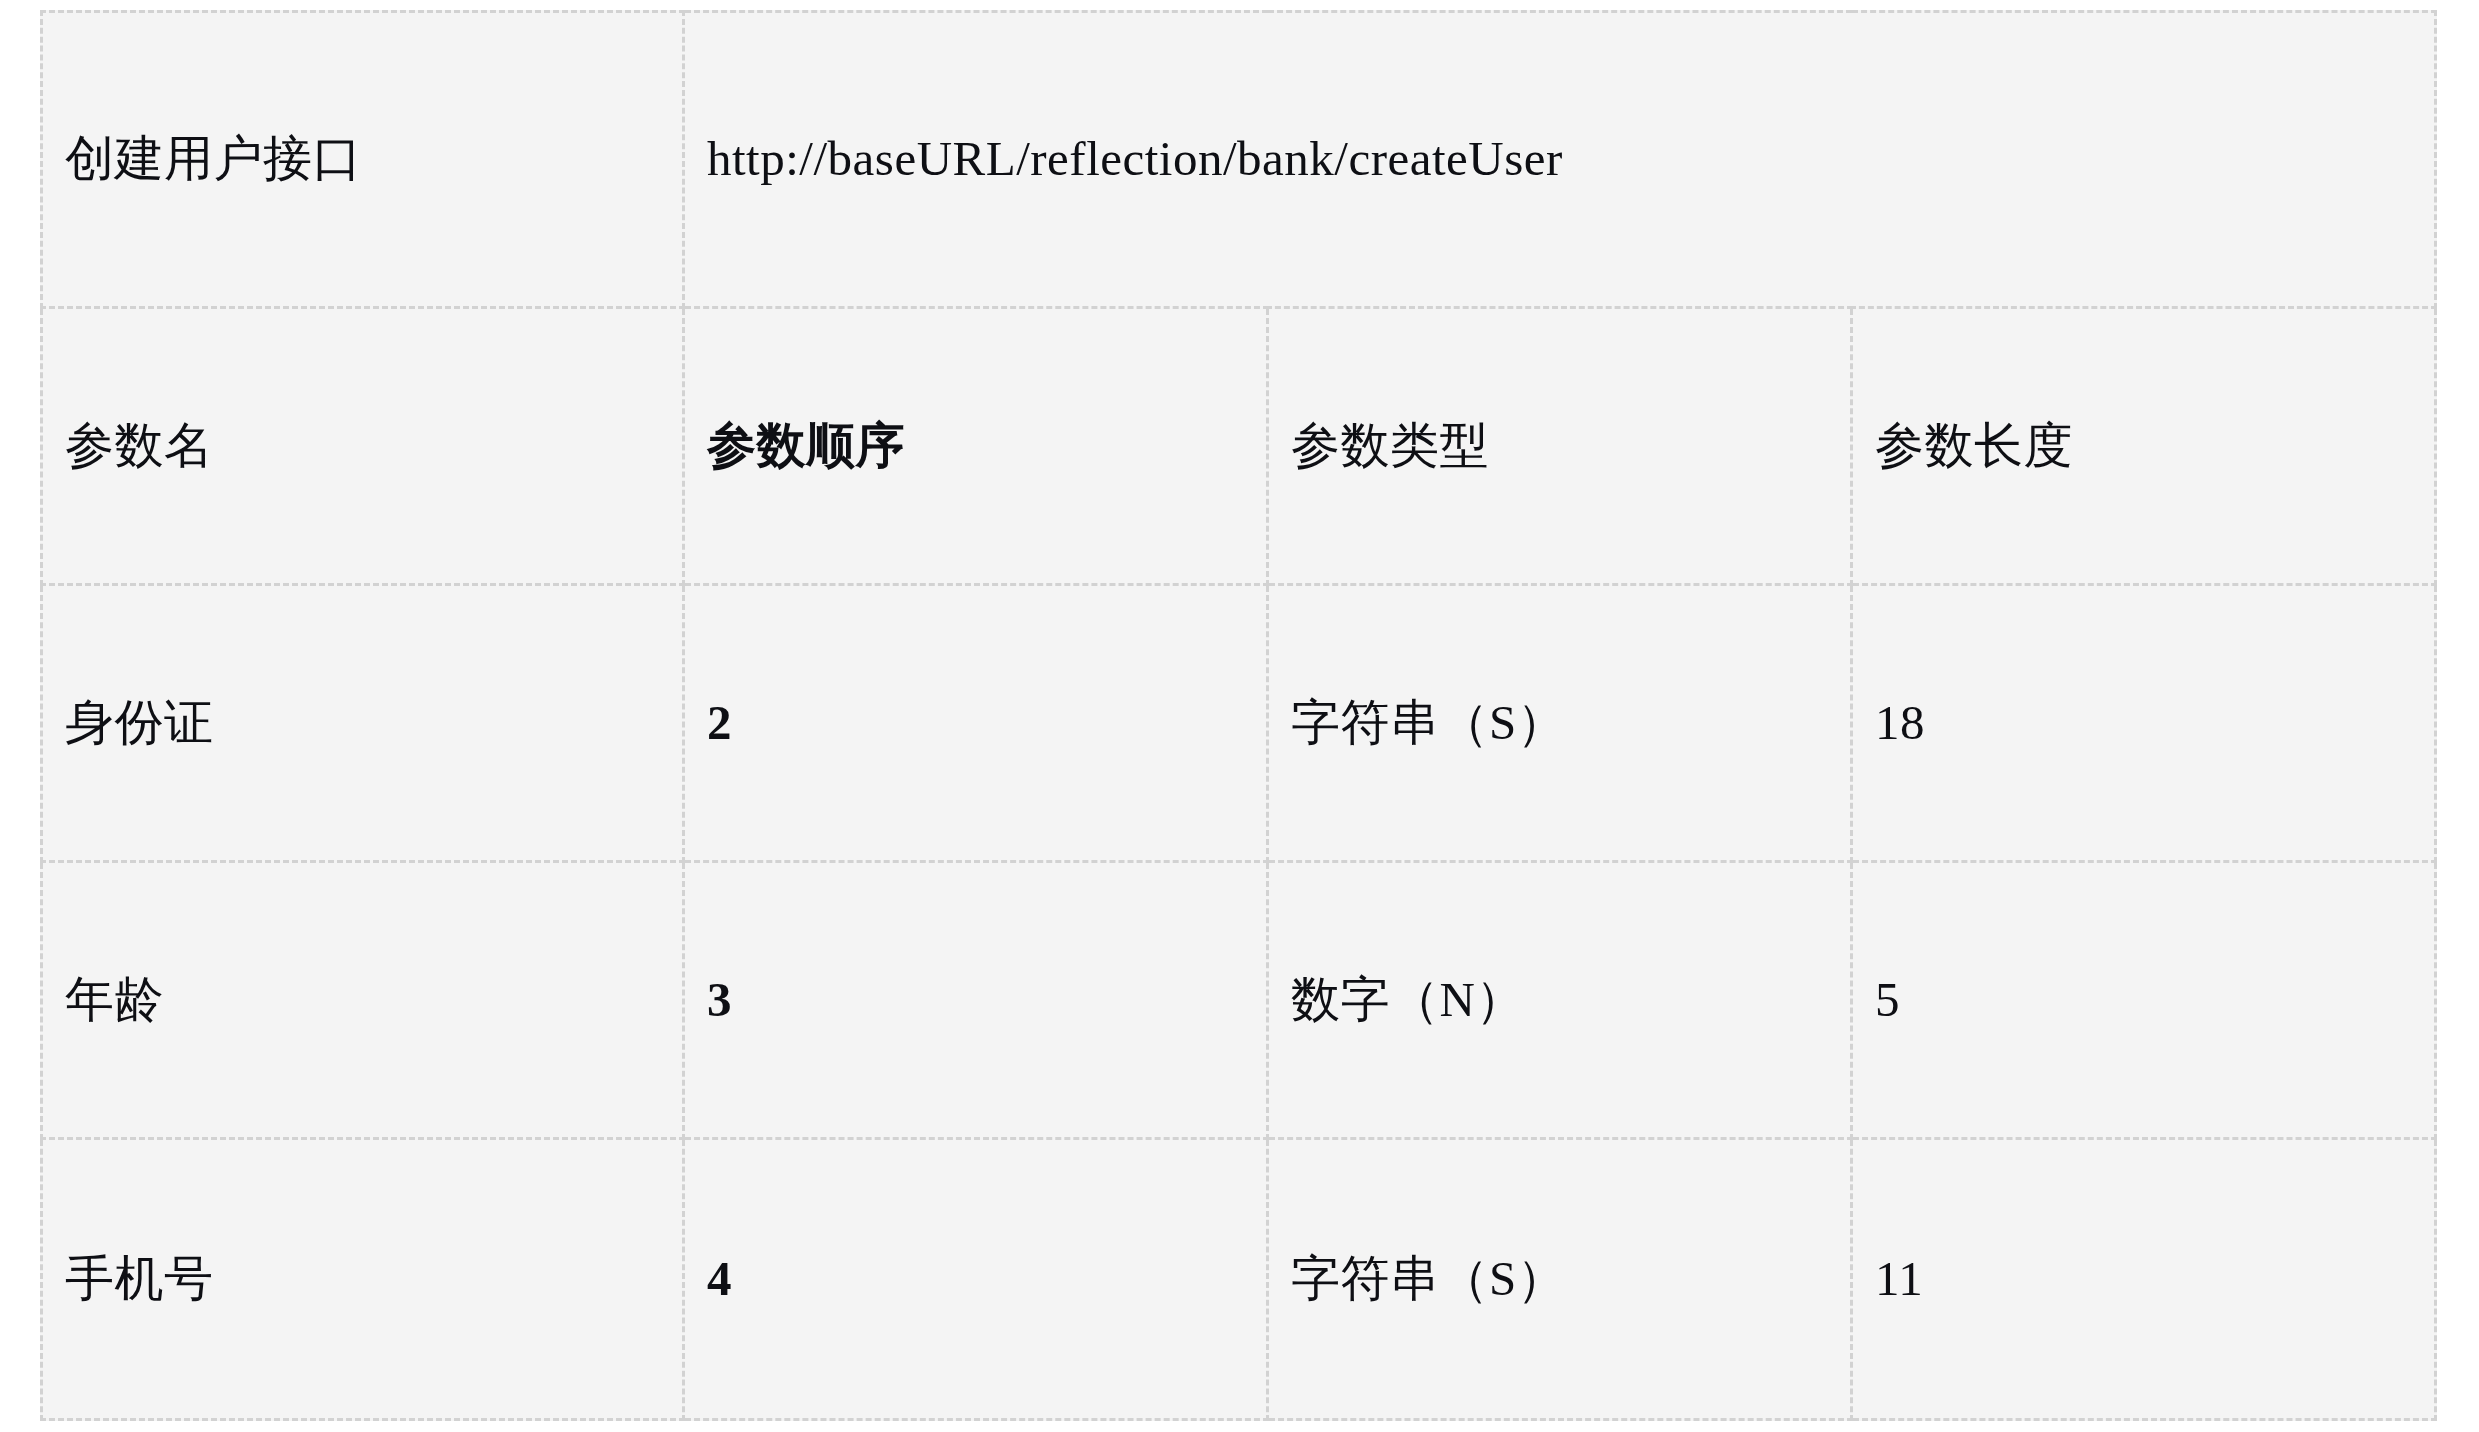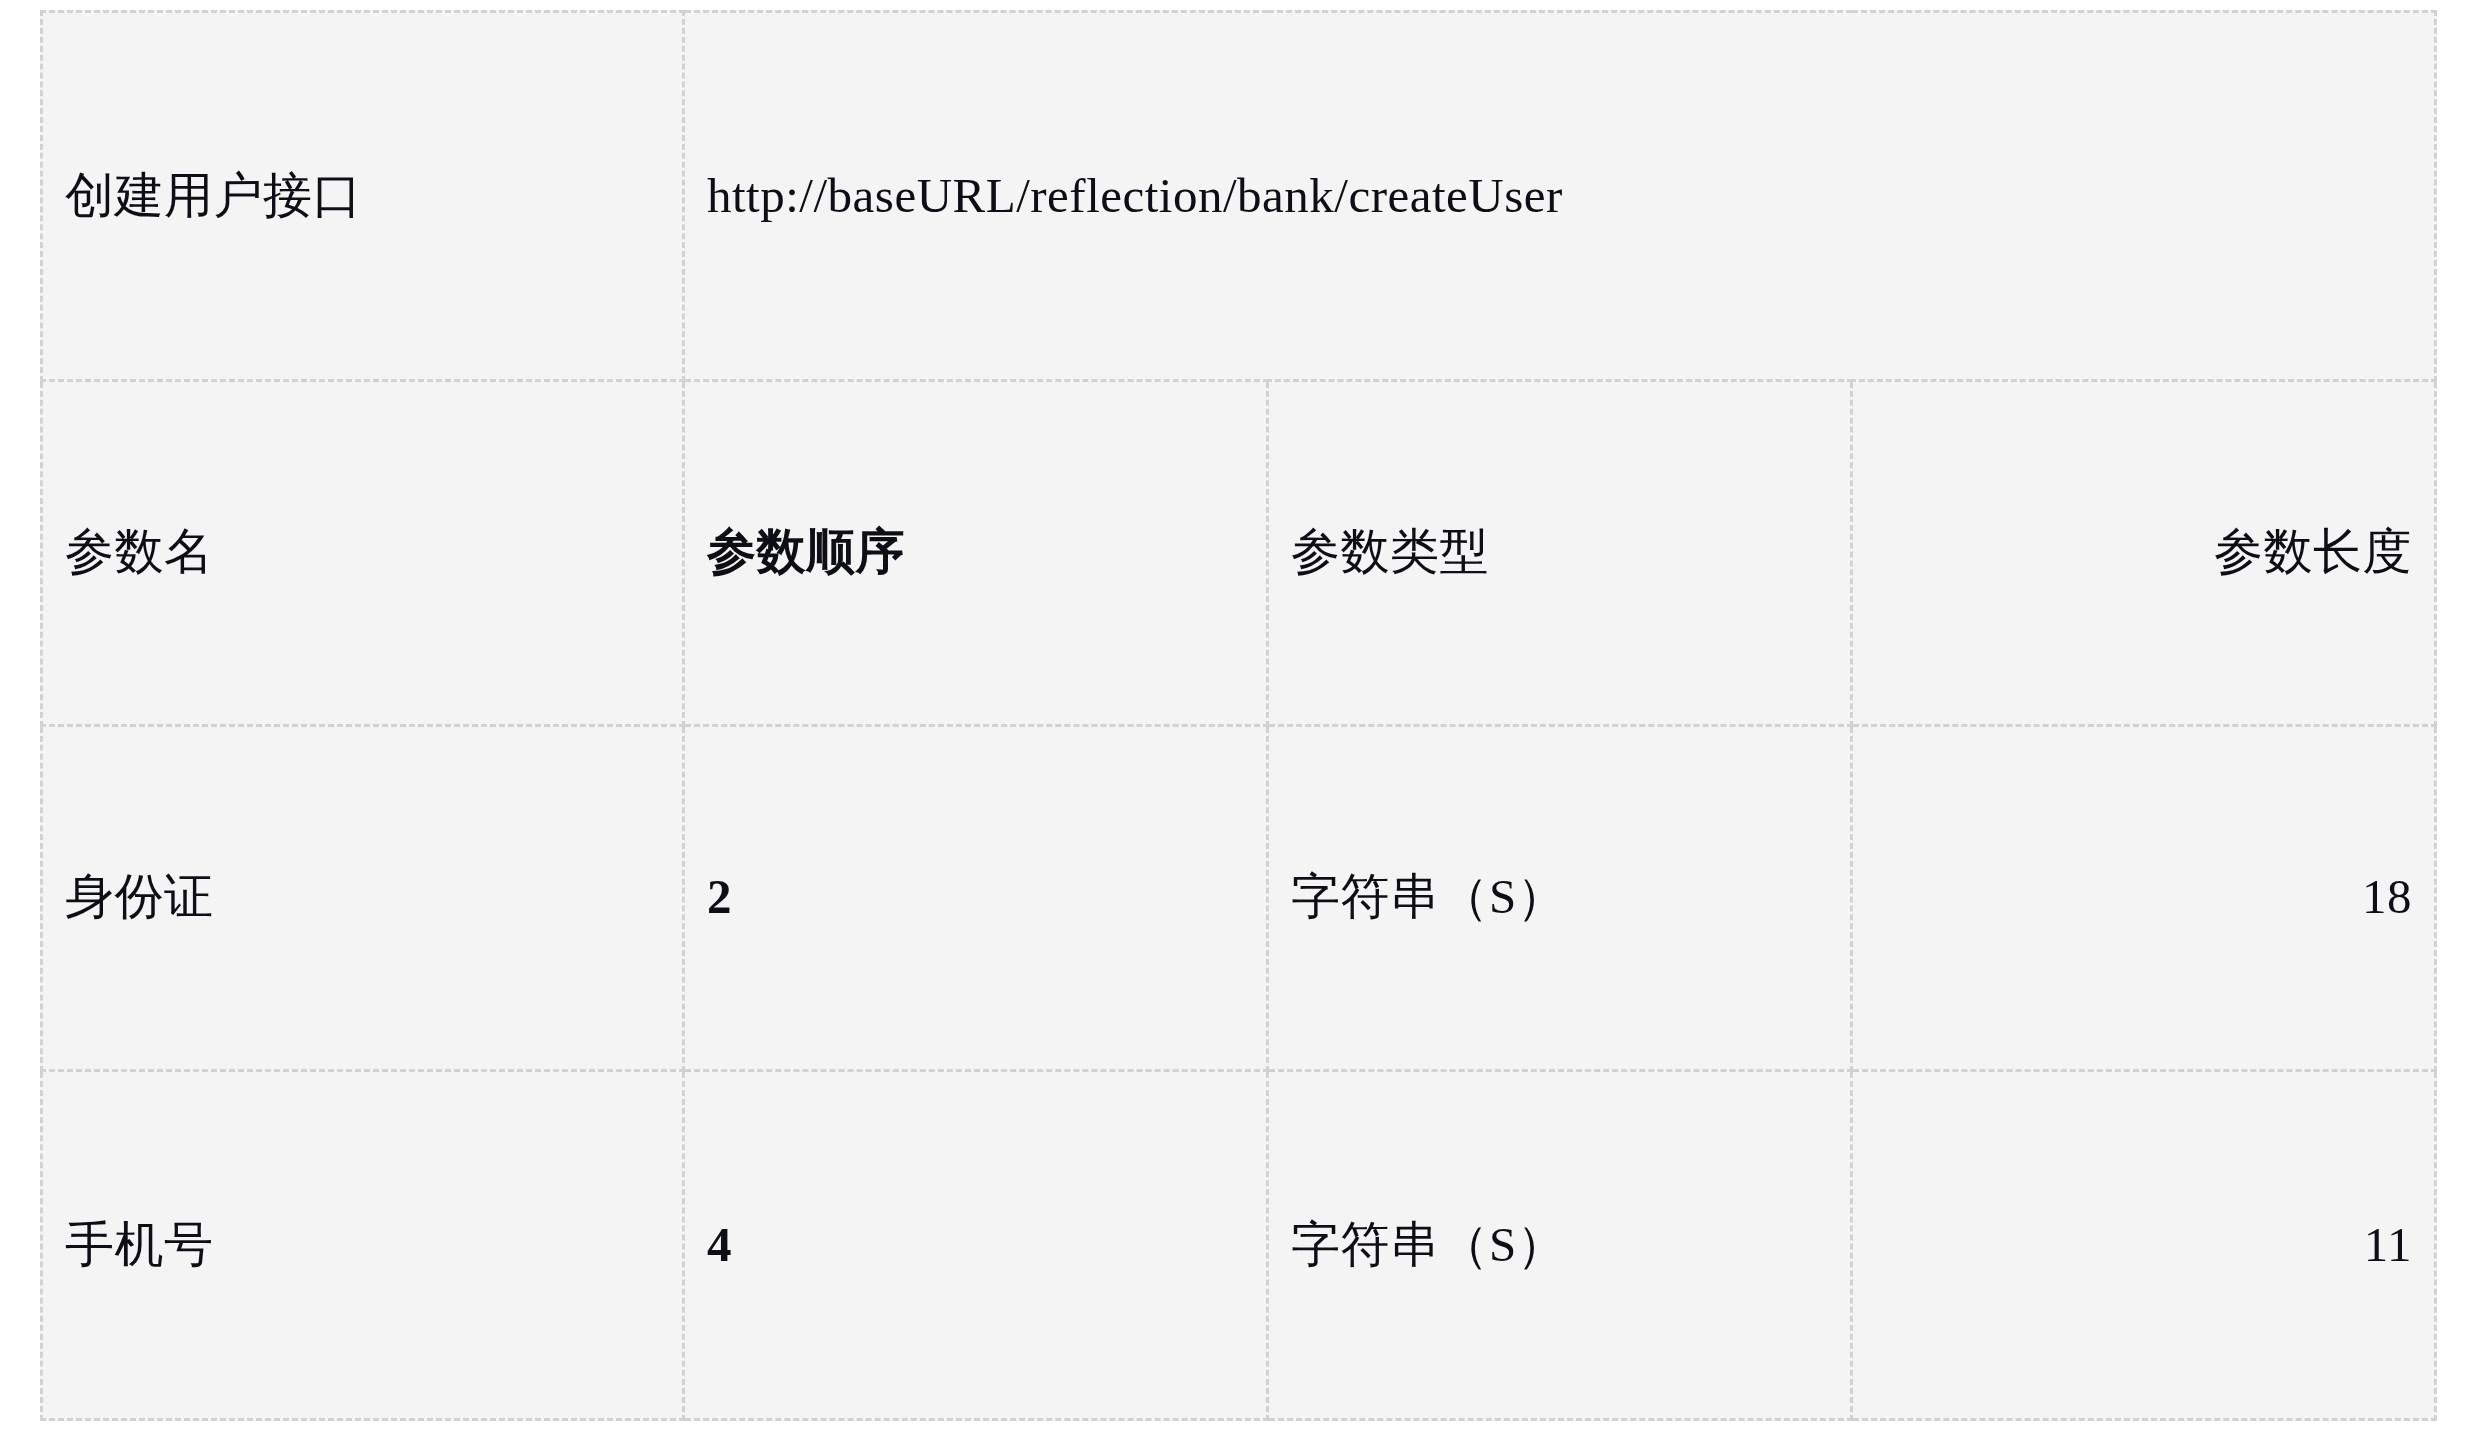--- a/index.html
+++ b/index.html
@@ -44,21 +44,21 @@
     font-family: "Liberation Serif", "DejaVu Serif", serif;
     letter-spacing: 0.5px;
     white-space: nowrap;
     overflow: hidden;
   }
 
   
   .col-1 { width: 595px; }
   .col-2 { width: 510px; font-weight: bold; }
   .col-3 { width: 620px; }
-  .col-4 { width: 672px; text-align: right; }
+  .col-4 { width: 672px; }
 
   .row-endpoint td { height: 248px; }
   .row-header td   { height: 232px; }
   .row-data td     { height: 232px; }
   .row-data-last td { height: 235px; }
 
   .endpoint-label {
     font-size: 62px;
   }
   .endpoint-url {
@@ -90,20 +90,26 @@
       </tr>
 
 
       <tr class="row-data">
         <td class="col-1 cn">身份证</td>
         <td class="col-2 num">2</td>
         <td class="col-3 cn">字符串（S）</td>
         <td class="col-4 num">18</td>
       </tr>
 
+      <tr class="row-data">
+        <td class="col-1 cn">年龄</td>
+        <td class="col-2 num">3</td>
+        <td class="col-3 cn">数字（N）</td>
+        <td class="col-4 num">5</td>
+      </tr>
 
       <tr class="row-data-last">
         <td class="col-1 cn">手机号</td>
         <td class="col-2 num">4</td>
         <td class="col-3 cn">字符串（S）</td>
         <td class="col-4 num">11</td>
       </tr>
 
     </tbody>
   </table>

